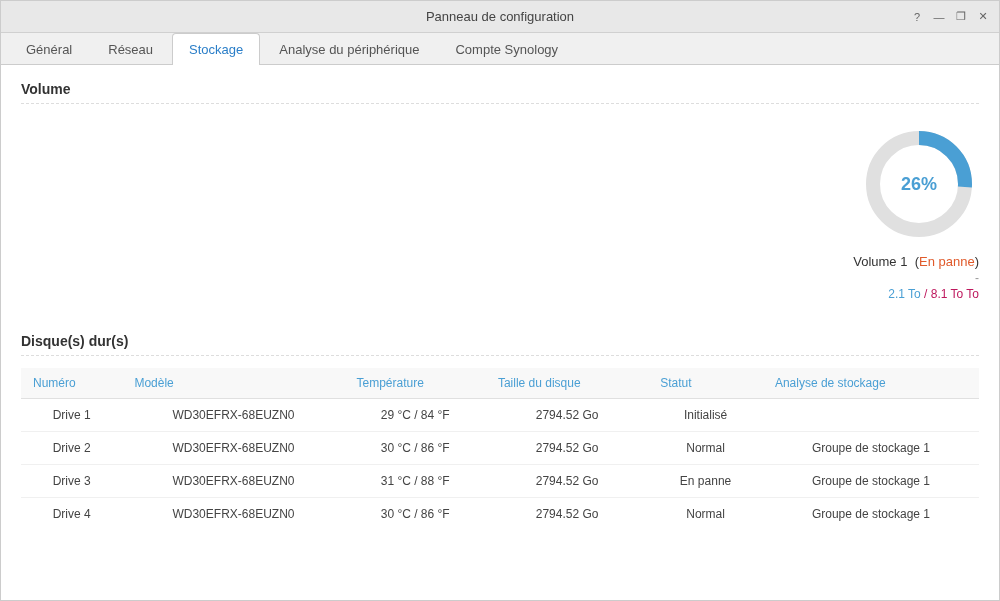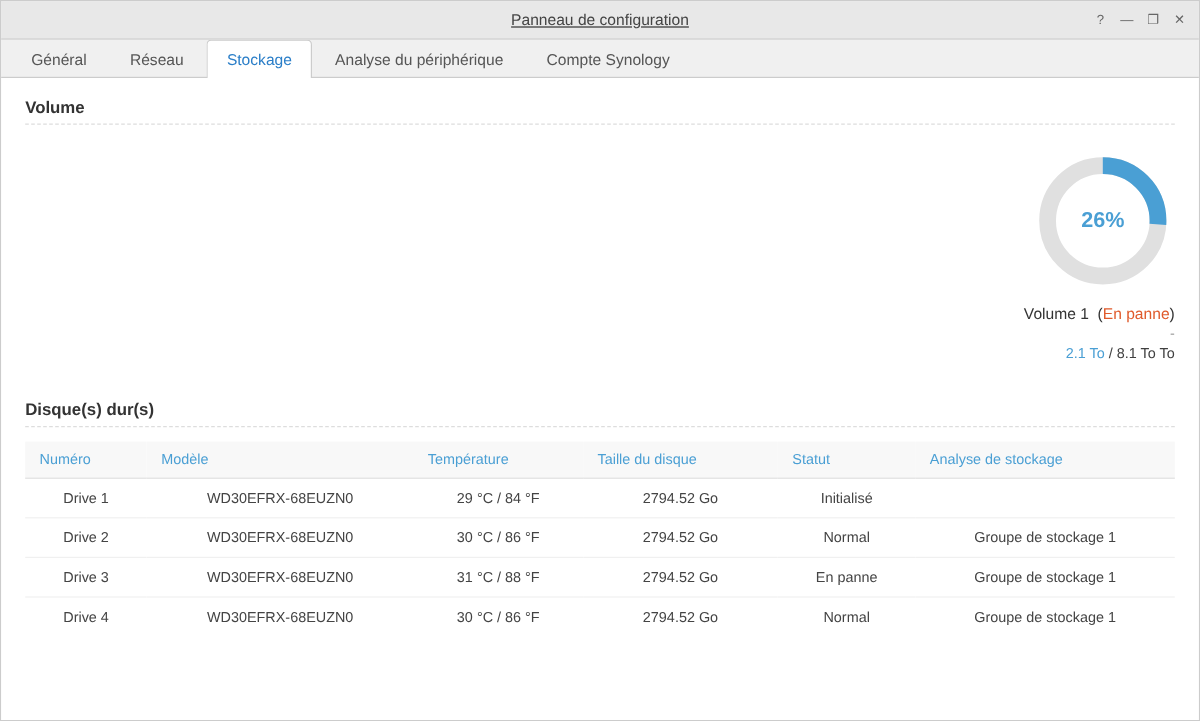--- a/index.html
+++ b/index.html
@@ -21,21 +21,20 @@
       flex-direction: column;
     }
     .title-bar {
       background: #e8e8e8;
       height: 32px;
       display: flex;
       align-items: center;
       justify-content: center;
       position: relative;
       border-bottom: 1px solid #d0d0d0;
-      text-decoration: underline;
     }
     .title-bar-title {
       font-size: 13px;
       color: #444;
       font-weight: 500;
     }
     .title-bar-controls {
       position: absolute;
       right: 8px;
       display: flex;
@@ -144,21 +143,21 @@
     .volume-dash {
       font-size: 12px;
       color: #999;
       margin-bottom: 2px;
     }
     .volume-size {
       font-size: 12px;
       color: #4a9fd4;
     }
     .volume-size .size-total {
-      color: #404040;
+      color: #be185d;
     }
     .disk-section {
       margin-top: 16px;
     }
     .disk-table {
       width: 100%;
       border-collapse: collapse;
     }
     .disk-table th {
       padding: 8px 12px;

